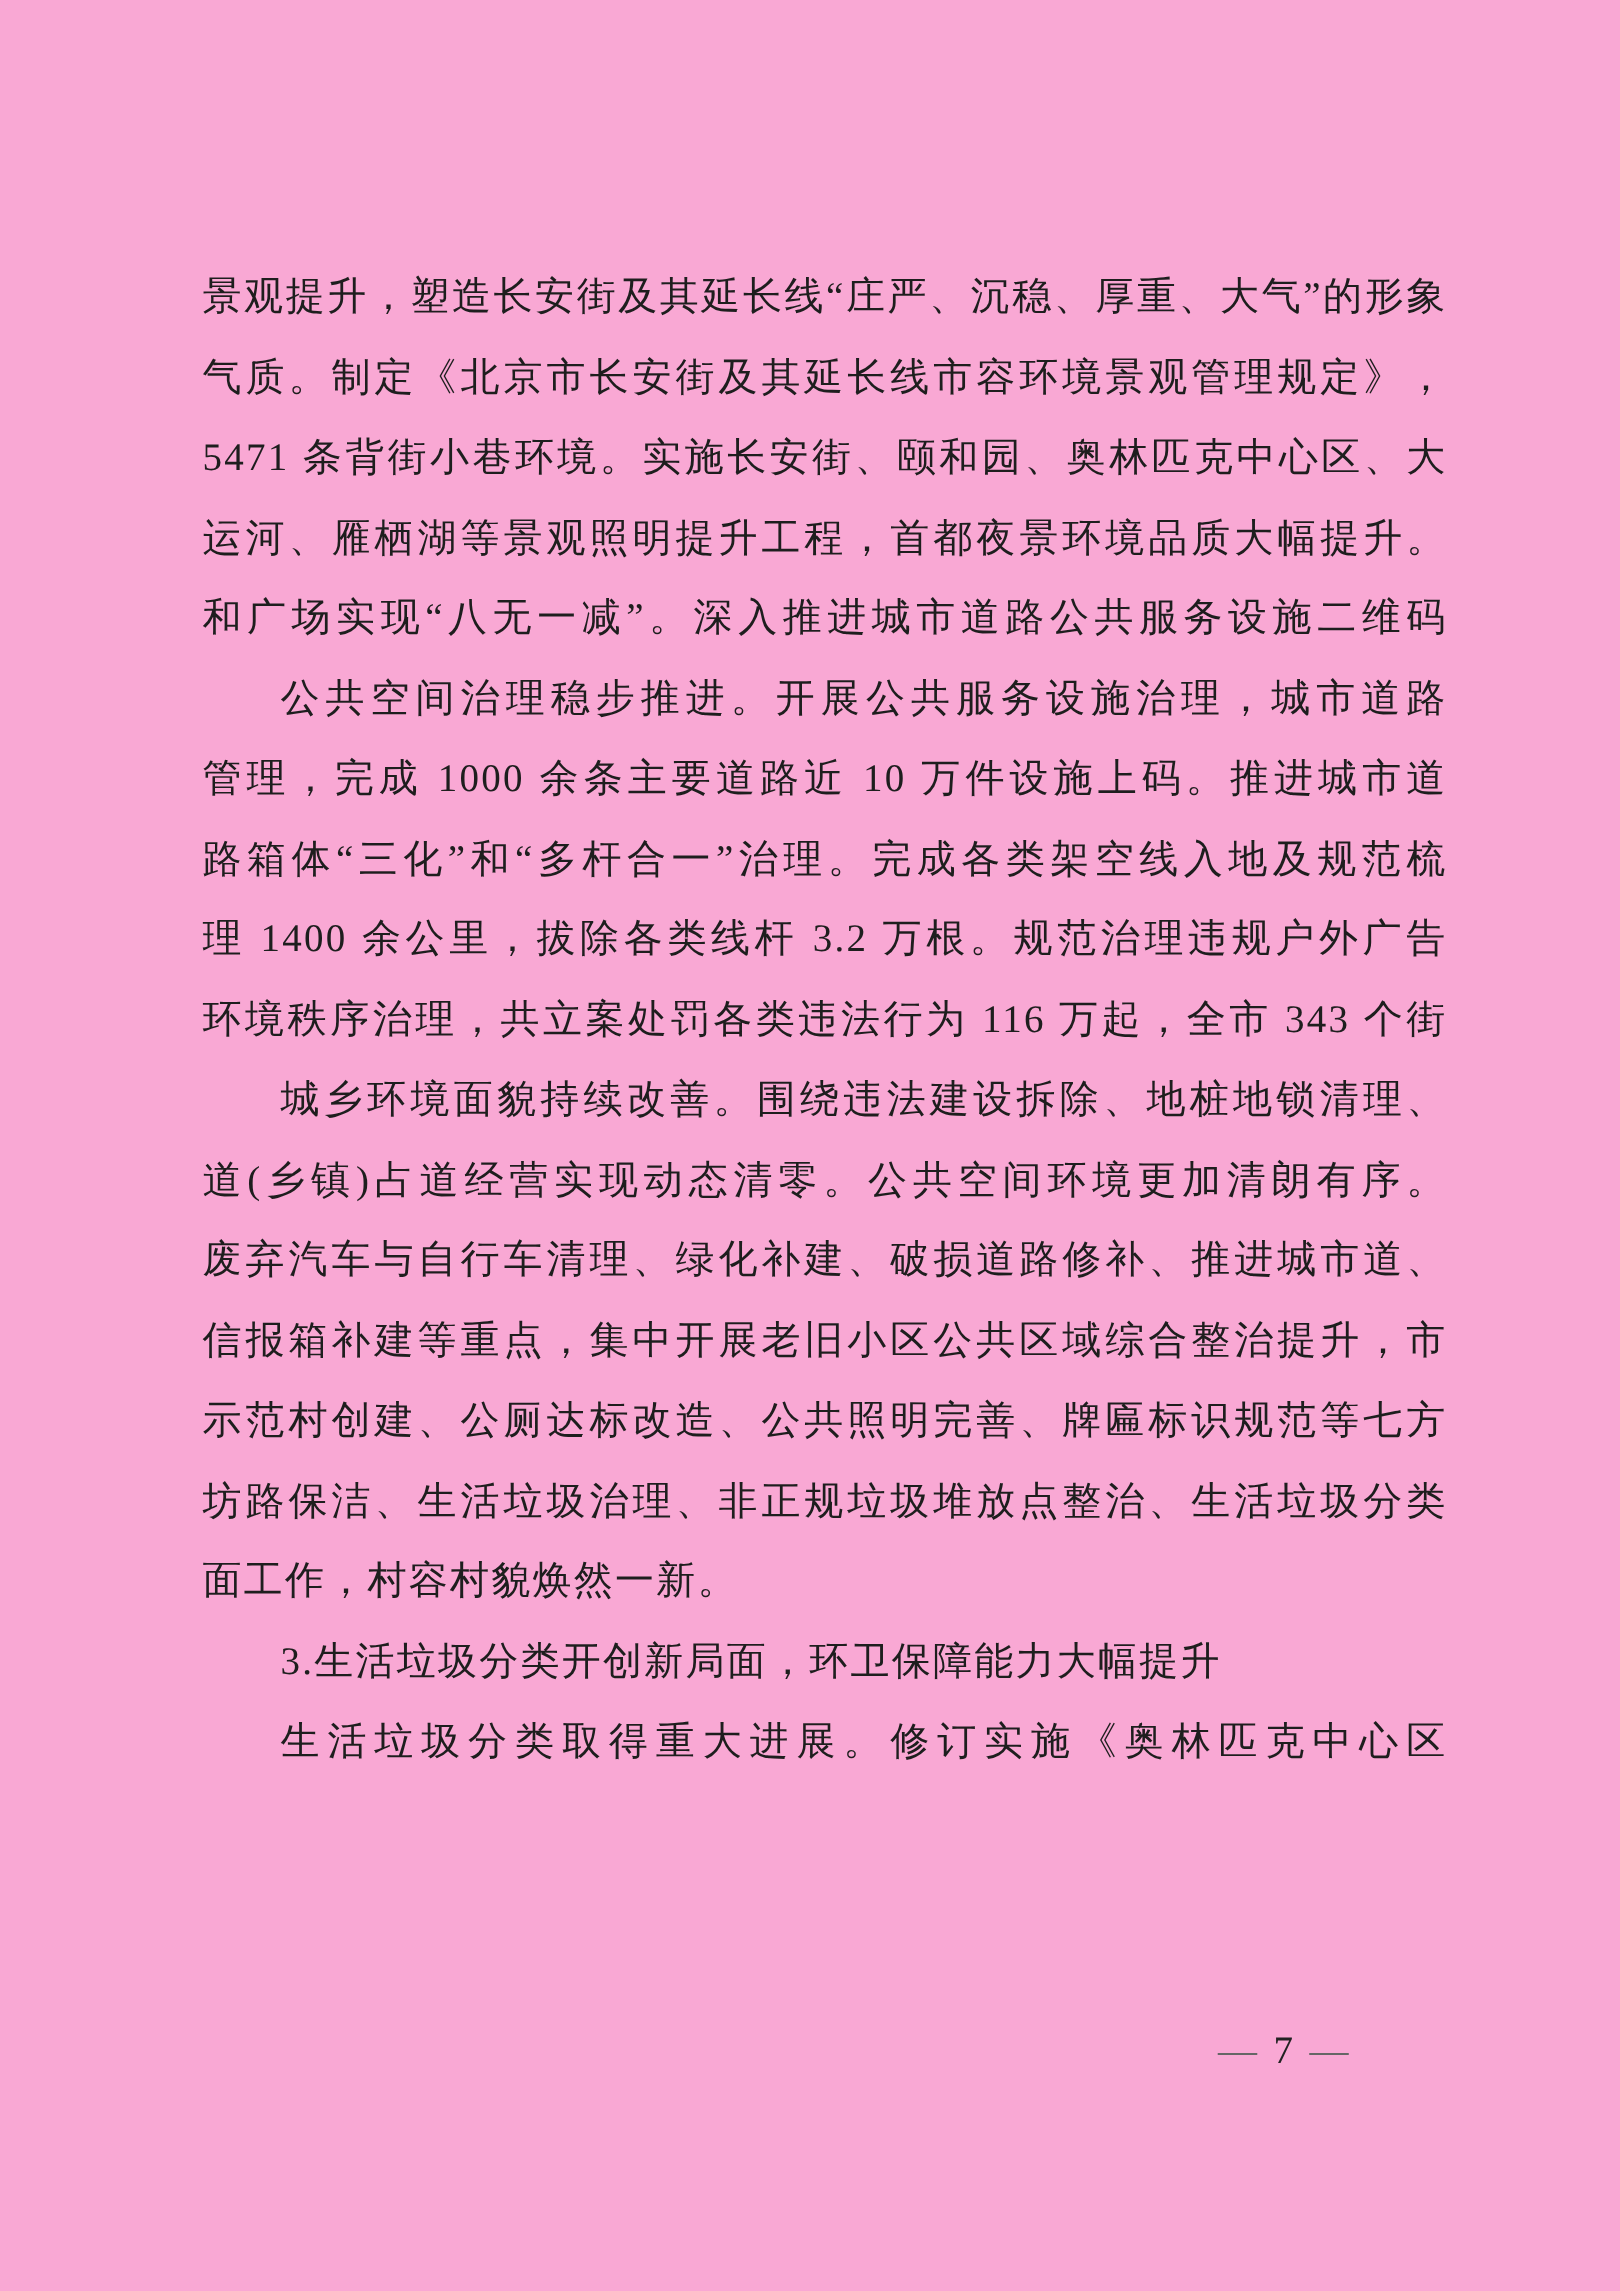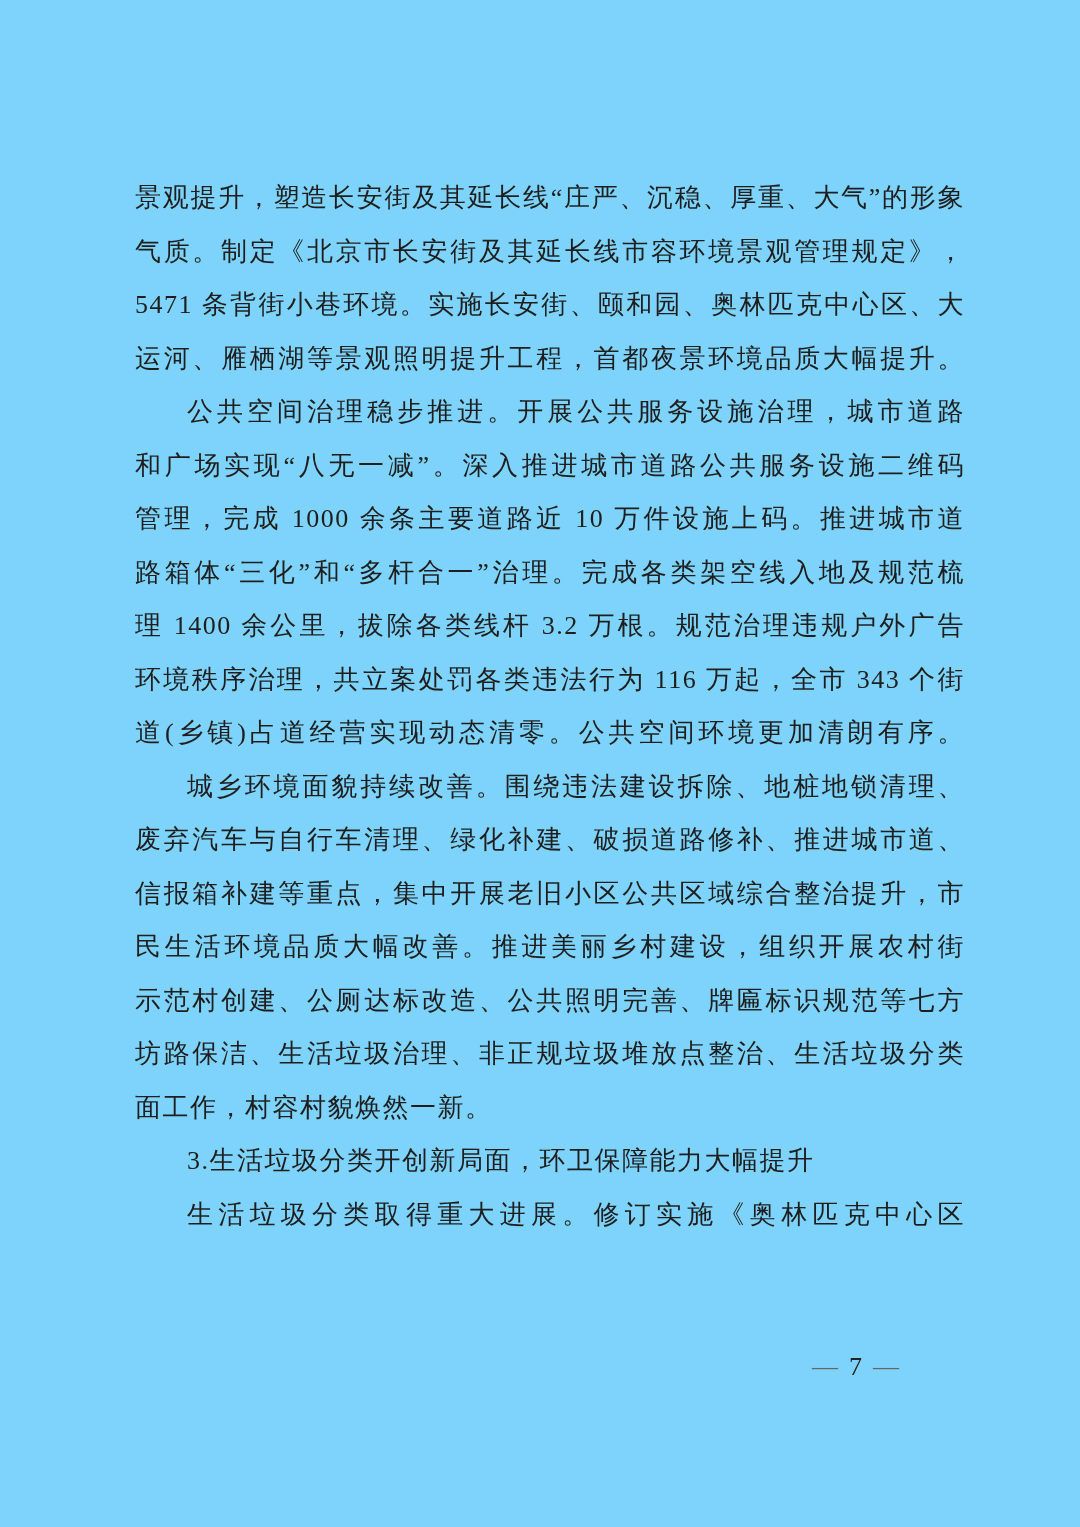--- a/index.html
+++ b/index.html
@@ -4,21 +4,21 @@
 <style>
   html, body {
     margin: 0;
     padding: 0;
     background: #ffffff;
   }
   .page {
     position: relative;
     width: 1080px;
     height: 1527px;
-    background: #7dd3fc;
+    background: #f9a8d4;
     overflow: hidden;
     font-family: "Liberation Serif", serif;
   }
   .text-block {
     position: absolute;
     left: 135px;
     top: 171px;
     width: 830px;
   }
   .line {
@@ -58,31 +58,30 @@
 </style>
 </head>
 <body>
 
 <div class="page">
   <div class="text-block">
     <p class="line fill">景观提升，塑造长安街及其延长线“庄严、沉稳、厚重、大气”的形象</p>
     <p class="line fill">气质。制定《北京市长安街及其延长线市容环境景观管理规定》，</p>
     <p class="line fill">5471 条背街小巷环境。实施长安街、颐和园、奥林匹克中心区、大</p>
     <p class="line fill">运河、雁栖湖等景观照明提升工程，首都夜景环境品质大幅提升。</p>
+    <p class="line fill">和广场实现“八无一减”。深入推进城市道路公共服务设施二维码</p>
     <p class="line fill indent">公共空间治理稳步推进。开展公共服务设施治理，城市道路</p>
-    <p class="line fill">和广场实现“八无一减”。深入推进城市道路公共服务设施二维码</p>
     <p class="line fill">管理，完成 1000 余条主要道路近 10 万件设施上码。推进城市道</p>
     <p class="line fill">路箱体“三化”和“多杆合一”治理。完成各类架空线入地及规范梳</p>
     <p class="line fill">理 1400 余公里，拔除各类线杆 3.2 万根。规范治理违规户外广告</p>
     <p class="line fill">环境秩序治理，共立案处罚各类违法行为 116 万起，全市 343 个街</p>
+    <p class="line fill indent">城乡环境面貌持续改善。围绕违法建设拆除、地桩地锁清理、</p>
     <p class="line fill">道(乡镇)占道经营实现动态清零。公共空间环境更加清朗有序。</p>
-    <p class="line fill indent">城乡环境面貌持续改善。围绕违法建设拆除、地桩地锁清理、</p>
     <p class="line fill">废弃汽车与自行车清理、绿化补建、破损道路修补、推进城市道、</p>
     <p class="line fill">信报箱补建等重点，集中开展老旧小区公共区域综合整治提升，市</p>
-    <p class="line fill">民生活环境品质大幅改善。推进美丽乡村建设，组织开展农村街</p>
     <p class="line fill">示范村创建、公厕达标改造、公共照明完善、牌匾标识规范等七方</p>
     <p class="line fill">坊路保洁、生活垃圾治理、非正规垃圾堆放点整治、生活垃圾分类</p>
     <p class="line">面工作，村容村貌焕然一新。</p>
     <p class="line indent">3.生活垃圾分类开创新局面，环卫保障能力大幅提升</p>
     <p class="line fill indent">生活垃圾分类取得重大进展。修订实施《奥林匹克中心区</p>
   </div>
 
   <div class="footer">
     <span class="dash">—</span><span class="num">7</span><span class="dash">—</span>
   </div>

